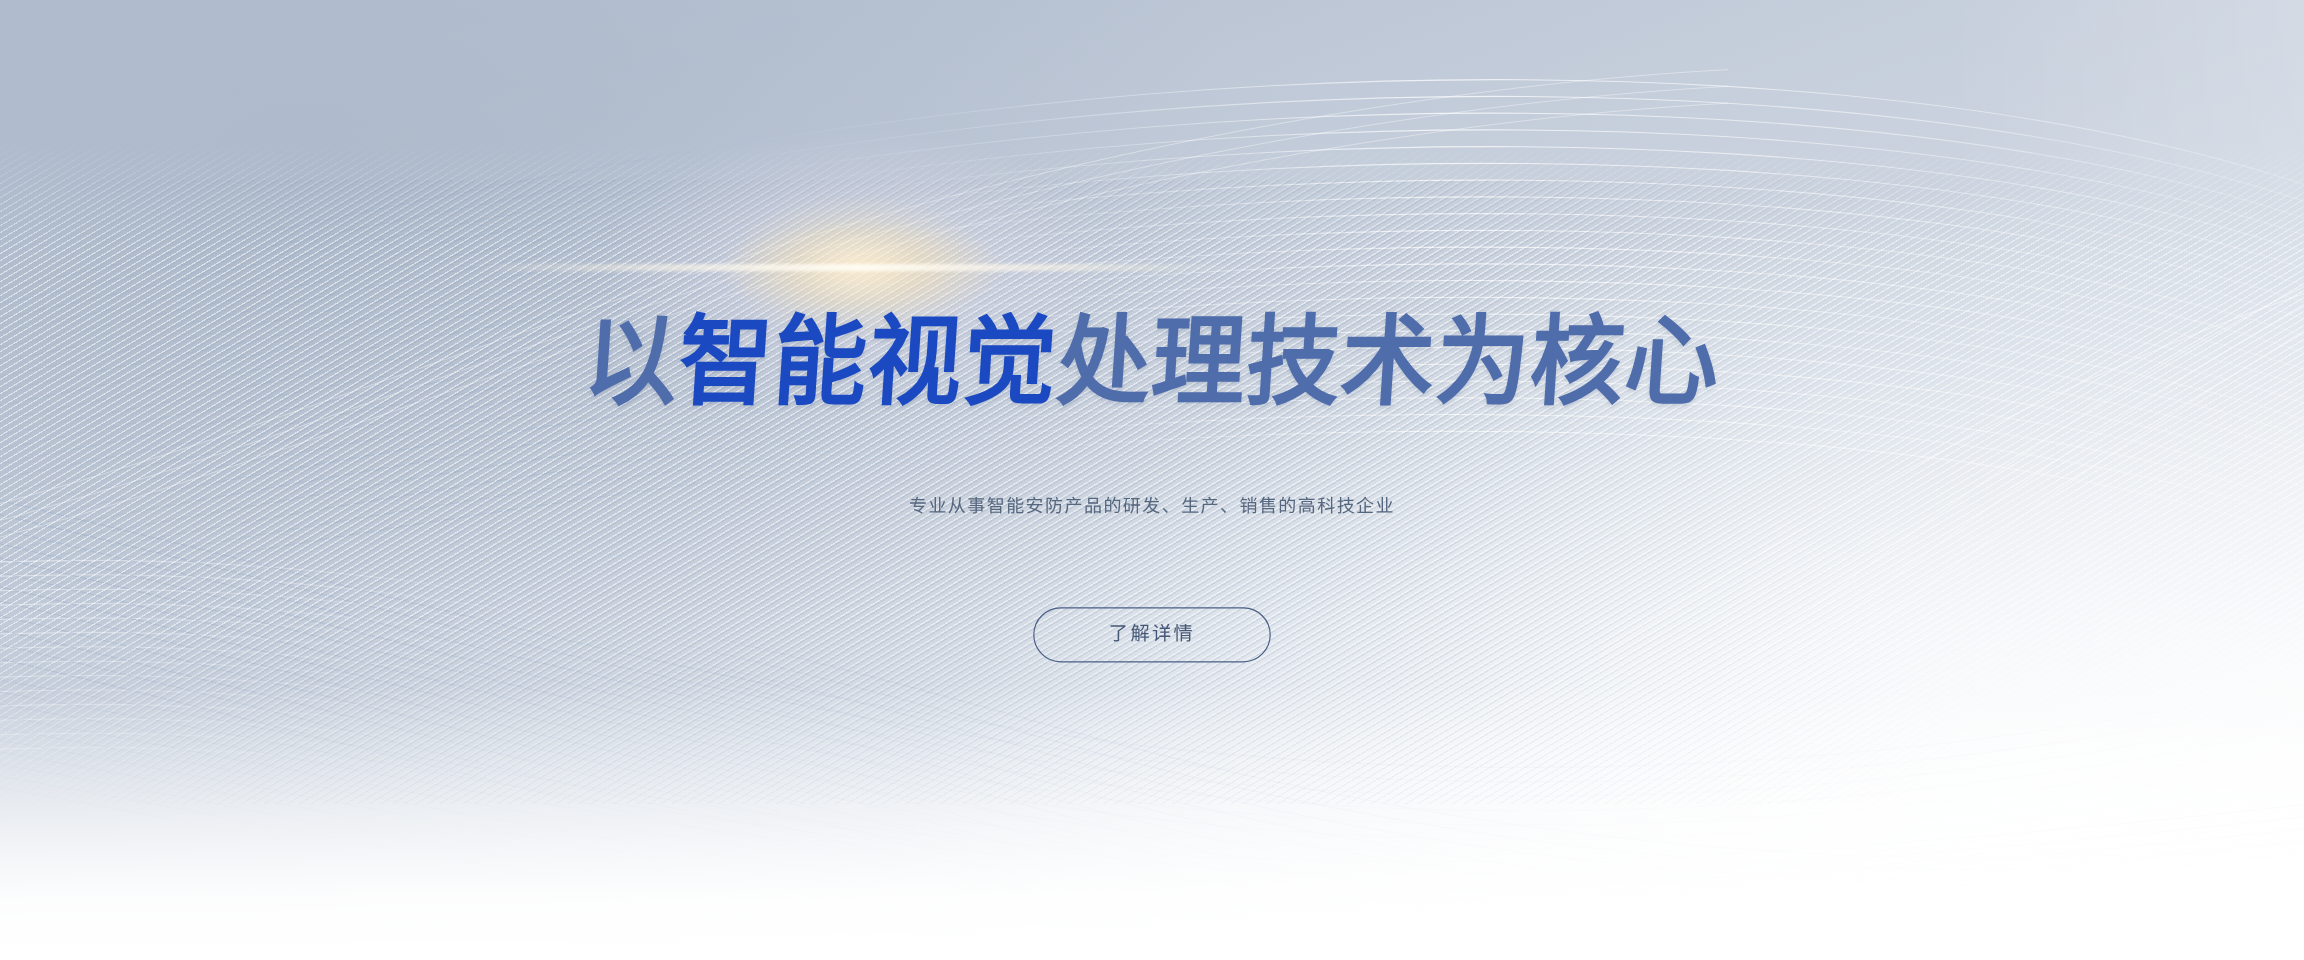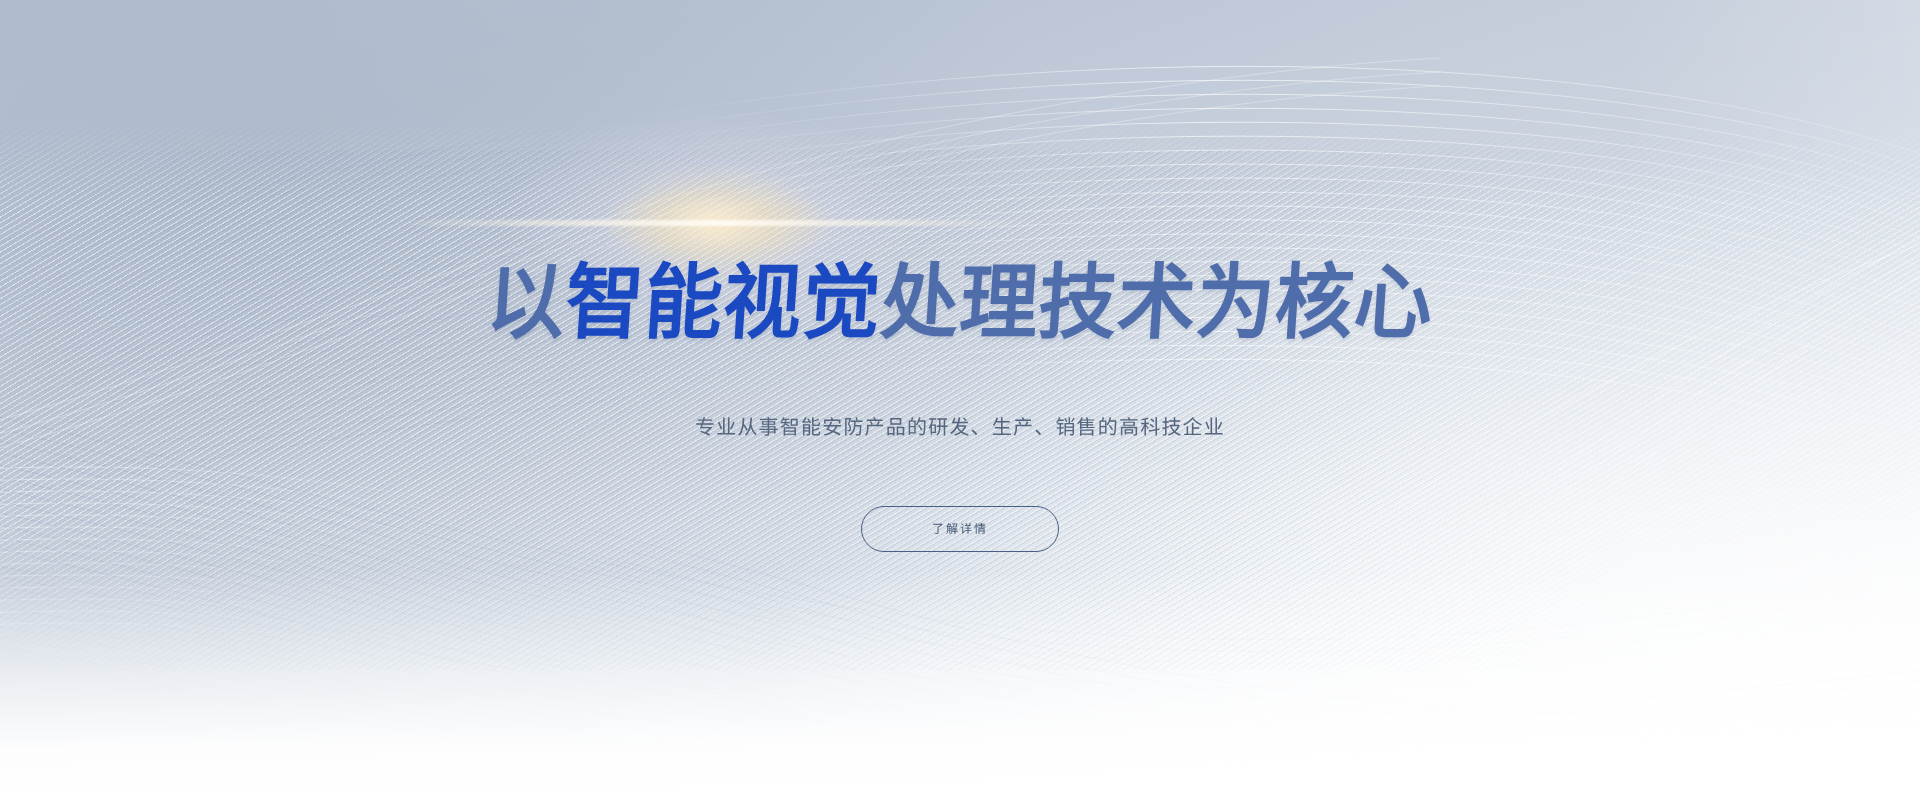--- a/index.html
+++ b/index.html
@@ -179,21 +179,21 @@
     text-shadow: 0 2px 4px rgba(80,100,140,0.18);
   }
   .seg-muted  { color: #4f6cab; }
   .seg-accent { color: #1a49c2; }
 
   .subtitle {
     position: absolute;
     left: 0; right: 0;
     top: 412px;
     margin: 0;
-    font-size: 20px;
+    font-size: 15px;
     line-height: 1.5;
     font-weight: 400;
     letter-spacing: 1.2px;
     color: #55667f;
     white-space: nowrap;
     text-align: center;
   }
 
   .cta-wrap {
     position: absolute;
@@ -203,21 +203,21 @@
   .cta {
     display: inline-block;
     box-sizing: border-box;
     width: 198px;
     height: 46px;
     line-height: 44px;
     border: 1px solid #4a5f85;
     border-radius: 23px;
     background: transparent;
     color: #465877;
-    font-size: 12px;
+    font-size: 16px;
     letter-spacing: 2px;
     font-family: Liberation Sans, sans-serif;
     text-align: center;
     cursor: pointer;
     padding: 0;
   }
 </style>
 </head>
 <body>
 

